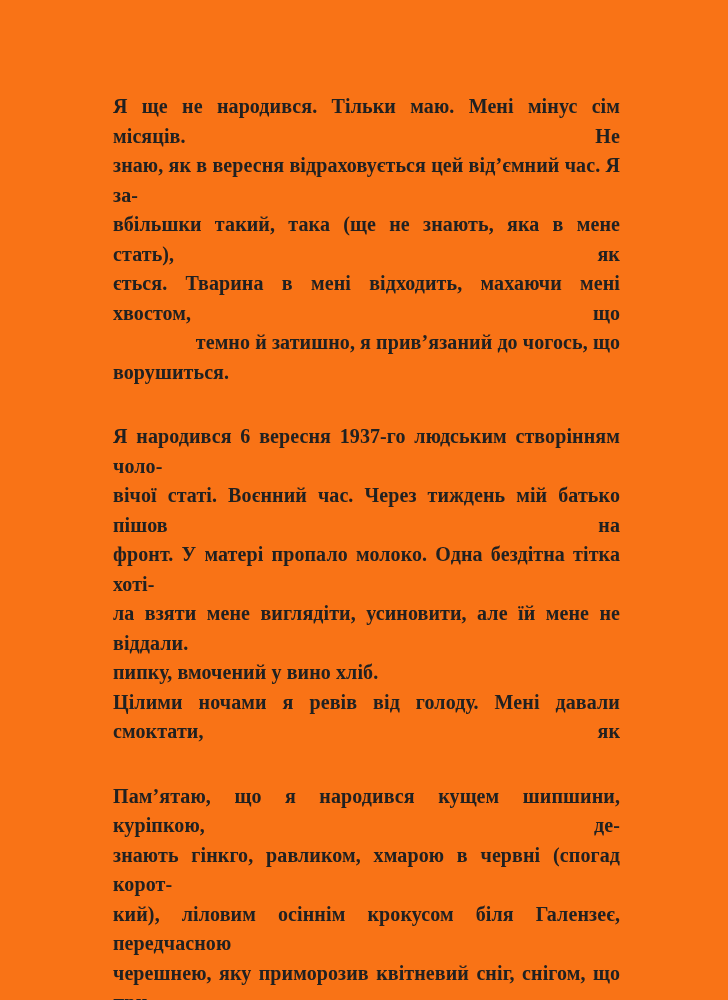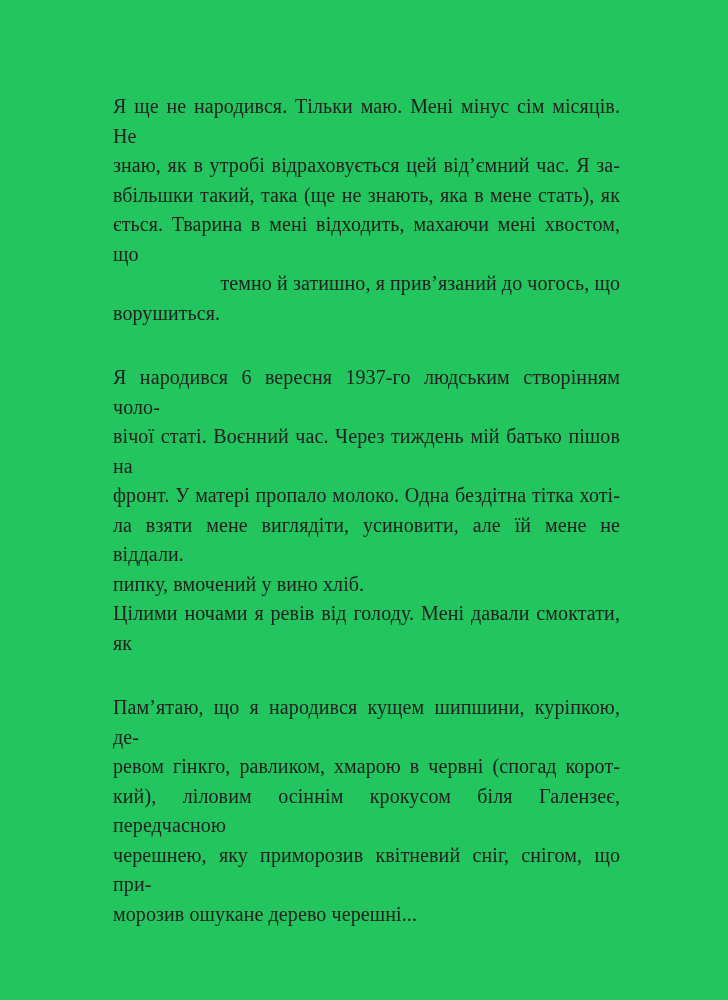--- a/index.html
+++ b/index.html
@@ -10,21 +10,22 @@
     width: 728px;
     height: 1000px;
     background: #ffffff;
     font-family: "Liberation Serif", "DejaVu Serif", serif;
     overflow: hidden;
   }
   .page {
     position: relative;
     width: 728px;
     height: 1000px;
-    background: #22c55e;
+    background: #f97316;
+    font-weight: bold;
   }
   .text-block {
     position: absolute;
     left: 113px;
     top: 92px;
     width: 507px;
     color: #212121;
     font-size: 20px;
     line-height: 29.5px;
     letter-spacing: 0.1px;
@@ -47,34 +48,34 @@
     text-align-last: left;
   }
 </style>
 </head>
 <body>
 
 <div class="page">
   <div class="text-block" id="text-block">
       <div class="paragraph">
         <div class="text-line just">Я ще не народився. Тільки маю. Мені мінус сім місяців. Не</div>
-        <div class="text-line just">знаю, як в утробі відраховується цей від’ємний час. Я за-</div>
+        <div class="text-line just">знаю, як в вересня відраховується цей від’ємний час. Я за-</div>
         <div class="text-line just">вбільшки такий, така (ще не знають, яка в мене стать), як</div>
         <div class="text-line just">ється. Тварина в мені відходить, махаючи мені хвостом, що</div>
         <div class="text-line last">темно й затишно, я прив’язаний до чогось, що ворушиться.</div>
       </div>
       <div class="paragraph">
         <div class="text-line just">Я народився 6 вересня 1937-го людським створінням чоло-</div>
         <div class="text-line just">вічої статі. Воєнний час. Через тиждень мій батько пішов на</div>
         <div class="text-line just">фронт. У матері пропало молоко. Одна бездітна тітка хоті-</div>
         <div class="text-line just">ла взяти мене виглядіти, усиновити, але їй мене не віддали.</div>
         <div class="text-line last">пипку, вмочений у вино хліб.</div>
         <div class="text-line just">Цілими ночами я ревів від голоду. Мені давали смоктати, як</div>
       </div>
       <div class="paragraph">
         <div class="text-line just">Пам’ятаю, що я народився кущем шипшини, куріпкою, де-</div>
-        <div class="text-line just">ревом гінкго, равликом, хмарою в червні (спогад корот-</div>
+        <div class="text-line just">знають гінкго, равликом, хмарою в червні (спогад корот-</div>
         <div class="text-line just">кий), ліловим осіннім крокусом біля Галензеє, передчасною</div>
         <div class="text-line just">черешнею, яку приморозив квітневий сніг, снігом, що при-</div>
         <div class="text-line last">морозив ошукане дерево черешні...</div>
       </div>
     </div>
 </div>
 
 </body></html>

